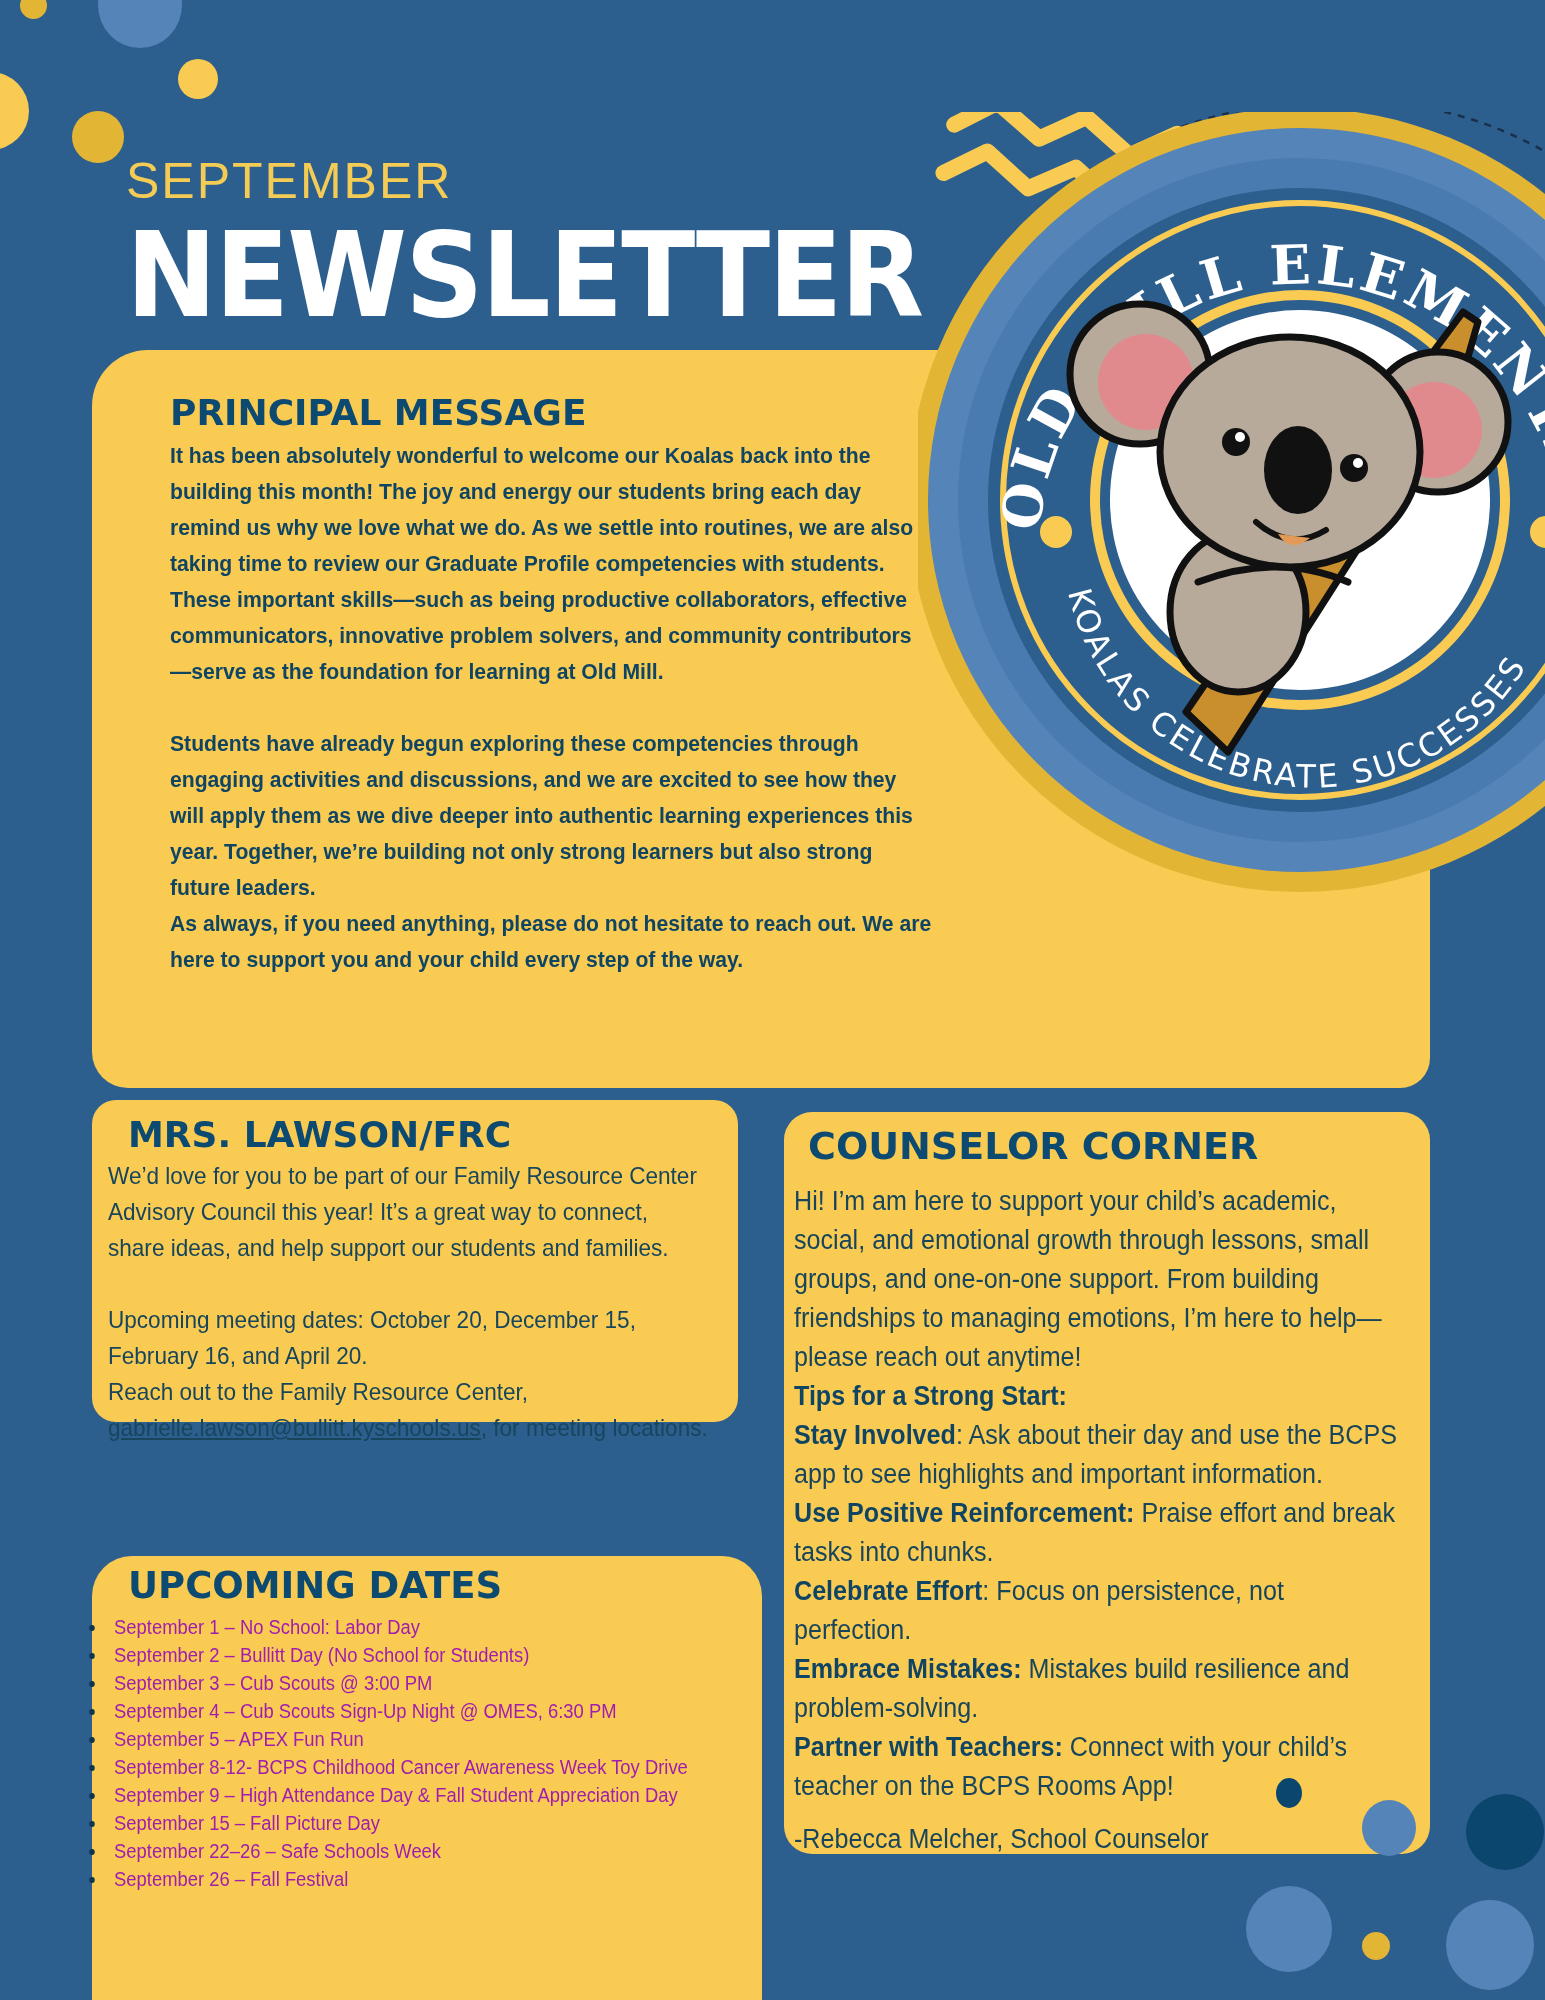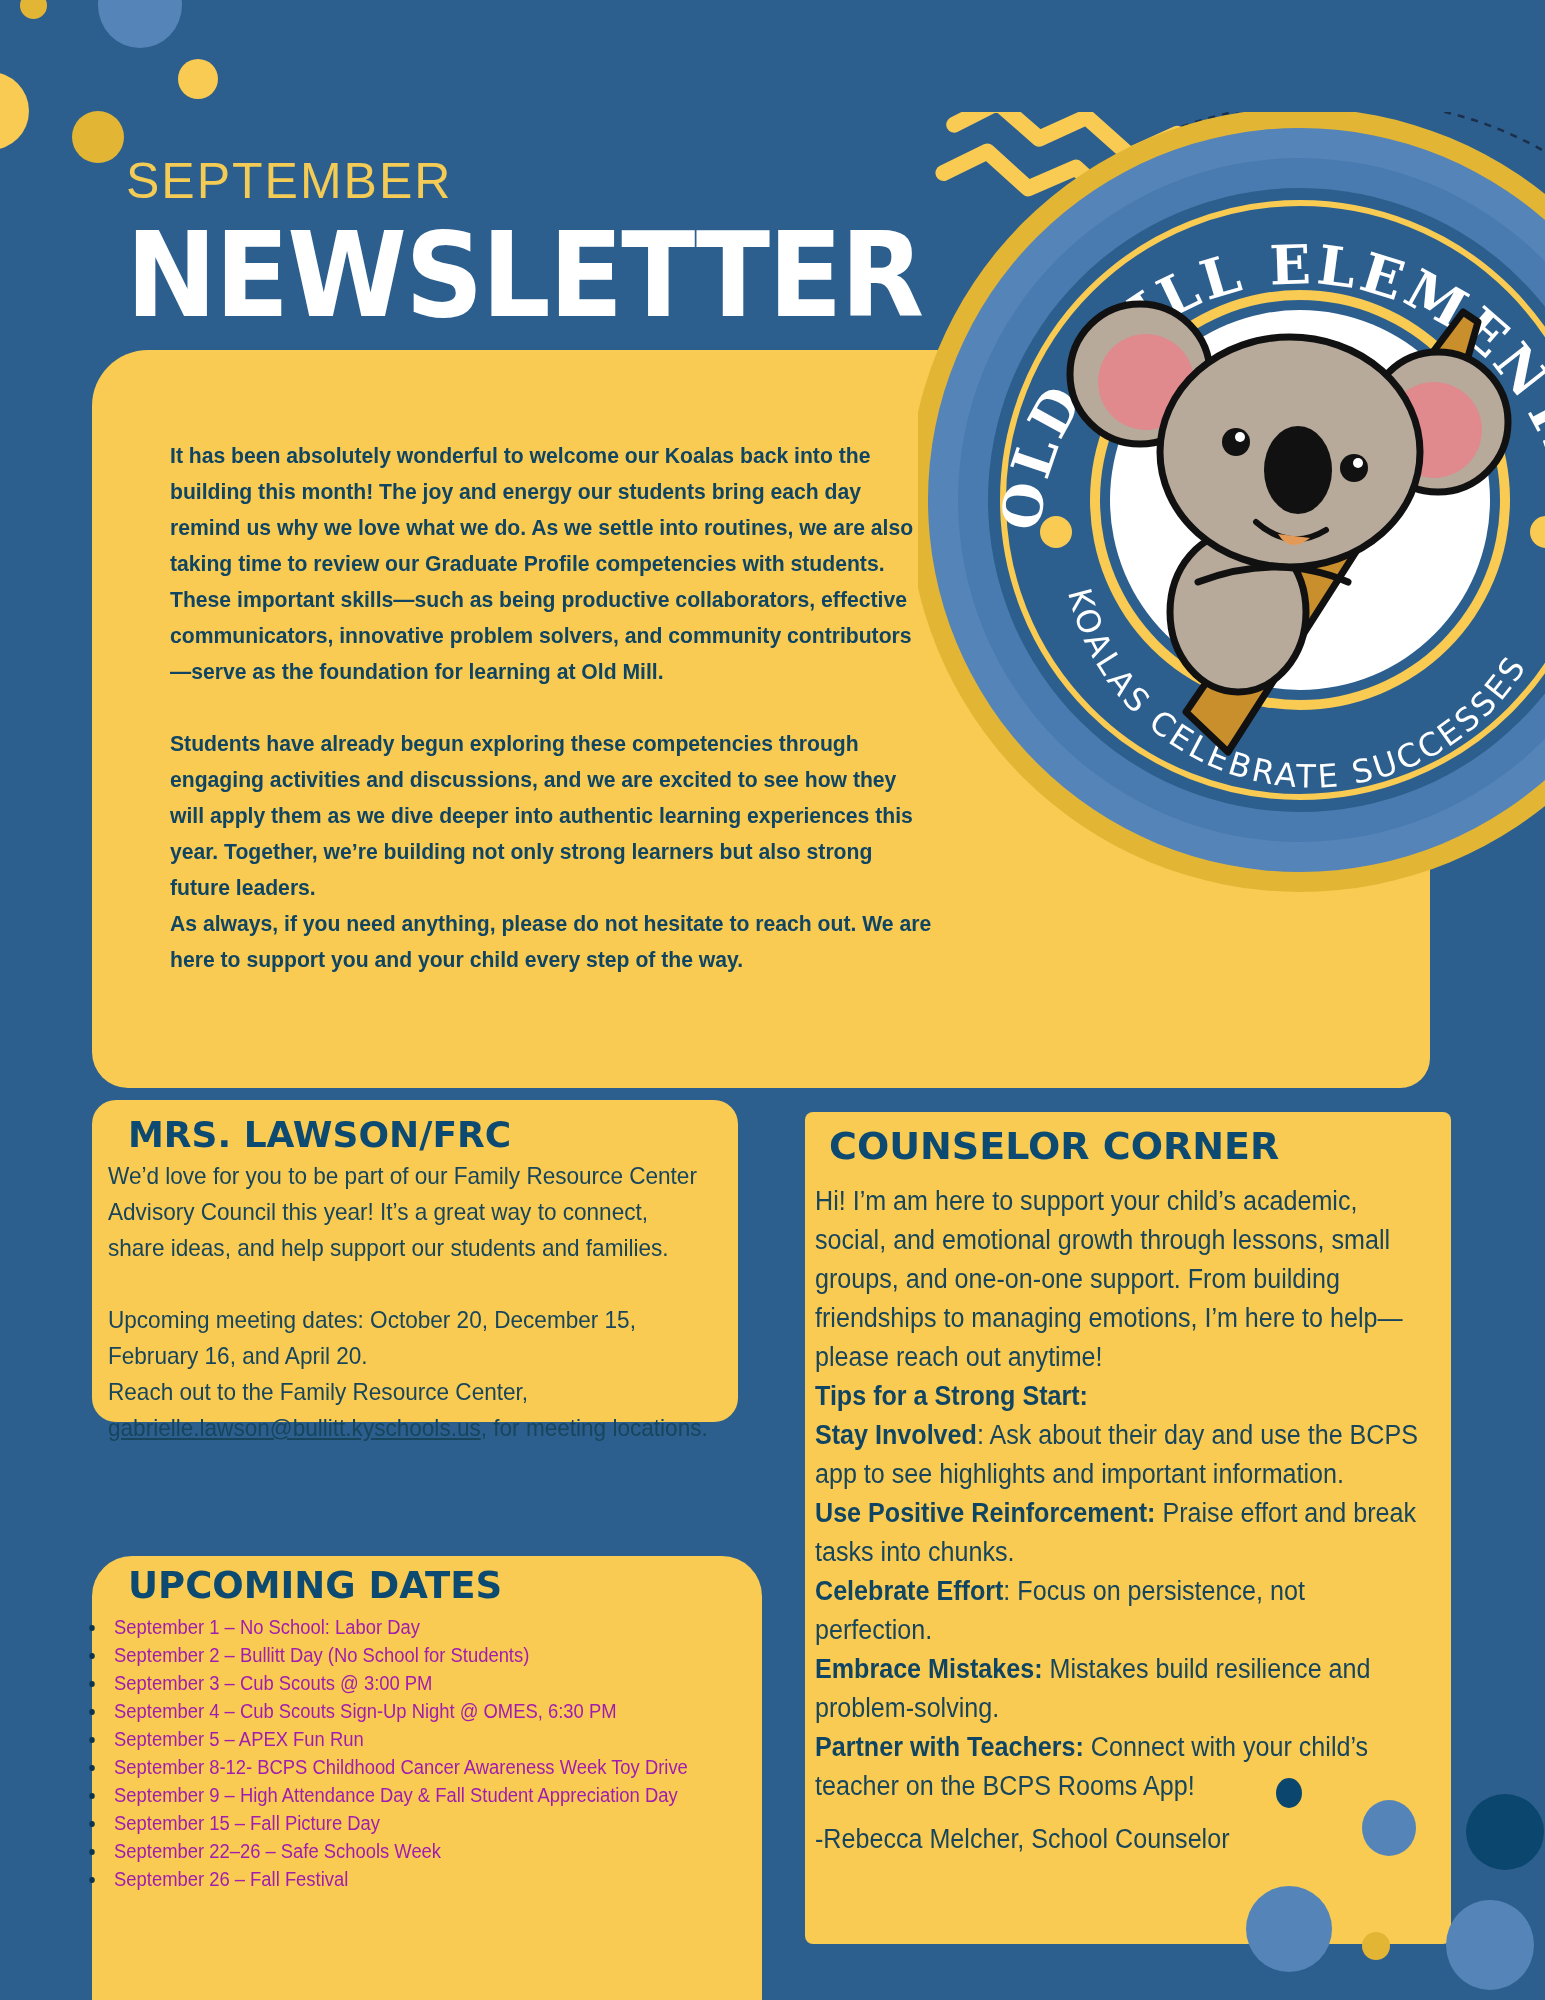--- a/index.html
+++ b/index.html
@@ -67,21 +67,21 @@
   .upcoming ul {
     position: absolute; left: 0; top: 57px; width: 700px; list-style: none;
     font-size: 20px; line-height: 28px; color: #a21caf;
   }
   .upcoming li { position: relative; padding-left: 24px; transform: scaleX(0.92); transform-origin: left center; white-space: nowrap; }
   .upcoming li::before {
     content: ""; position: absolute; left: -3px; top: 12px; width: 6px; height: 6px; border-radius: 50%; background: #0d3550;
   }
 
   
-  .counselor { left: 784px; top: 1112px; width: 646px; height: 832px; border-radius: 8px; margin-left: 21px; }
+  .counselor { left: 784px; top: 1112px; width: 646px; height: 742px; border-radius: 28px; }
   .counselor h2 { position: absolute; left: 24px; top: 12px; font-size: 38px; }
   .counselor .body {
     position: absolute; left: 10px; top: 70px; width: 660px;
     font-size: 27px; line-height: 39px; color: #17455c;
     transform: scaleX(0.93); transform-origin: left top;
   }
   .counselor b { color: #0f4563; }
   .counselor .sig { margin-top: 14px; }
 </style>
 </head>
@@ -90,20 +90,21 @@
 <div class="dot" style="left:20px;top:-8px;width:27px;height:27px;background:#e3b535;"></div>
 <div class="dot" style="left:98px;top:-38px;width:84px;height:86px;background:#5584b8;"></div>
 <div class="dot" style="left:178px;top:59px;width:40px;height:40px;background:#f9cb52;"></div>
 <div class="dot" style="left:-48px;top:72px;width:77px;height:78px;background:#f9cb52;"></div>
 <div class="dot" style="left:72px;top:111px;width:52px;height:52px;background:#e3b535;"></div>
 
 <div class="month">SEPTEMBER</div>
 <div class="title">NEWSLETTER</div>
 
 <div class="card principal">
+  <h2>PRINCIPAL MESSAGE</h2>
   <div class="body">
     <p>It has been absolutely wonderful to welcome our Koalas back into the building this month! The joy and energy our students bring each day remind us why we love what we do. As we settle into routines, we are also taking time to review our Graduate Profile competencies with students. These important skills—such as being productive collaborators, effective communicators, innovative problem solvers, and community contributors—serve as the foundation for learning at Old Mill.</p>
     <p class="gap">Students have already begun exploring these competencies through engaging activities and discussions, and we are excited to see how they will apply them as we dive deeper into authentic learning experiences this year. Together, we’re building not only strong learners but also strong future leaders.</p>
     <p>As always, if you need anything, please do not hesitate to reach out. We are here to support you and your child every step of the way.</p>
   </div>
 </div>
 
 <div class="logo-wrap">
   <svg width="820" height="780" viewBox="0 0 820 780">
 

